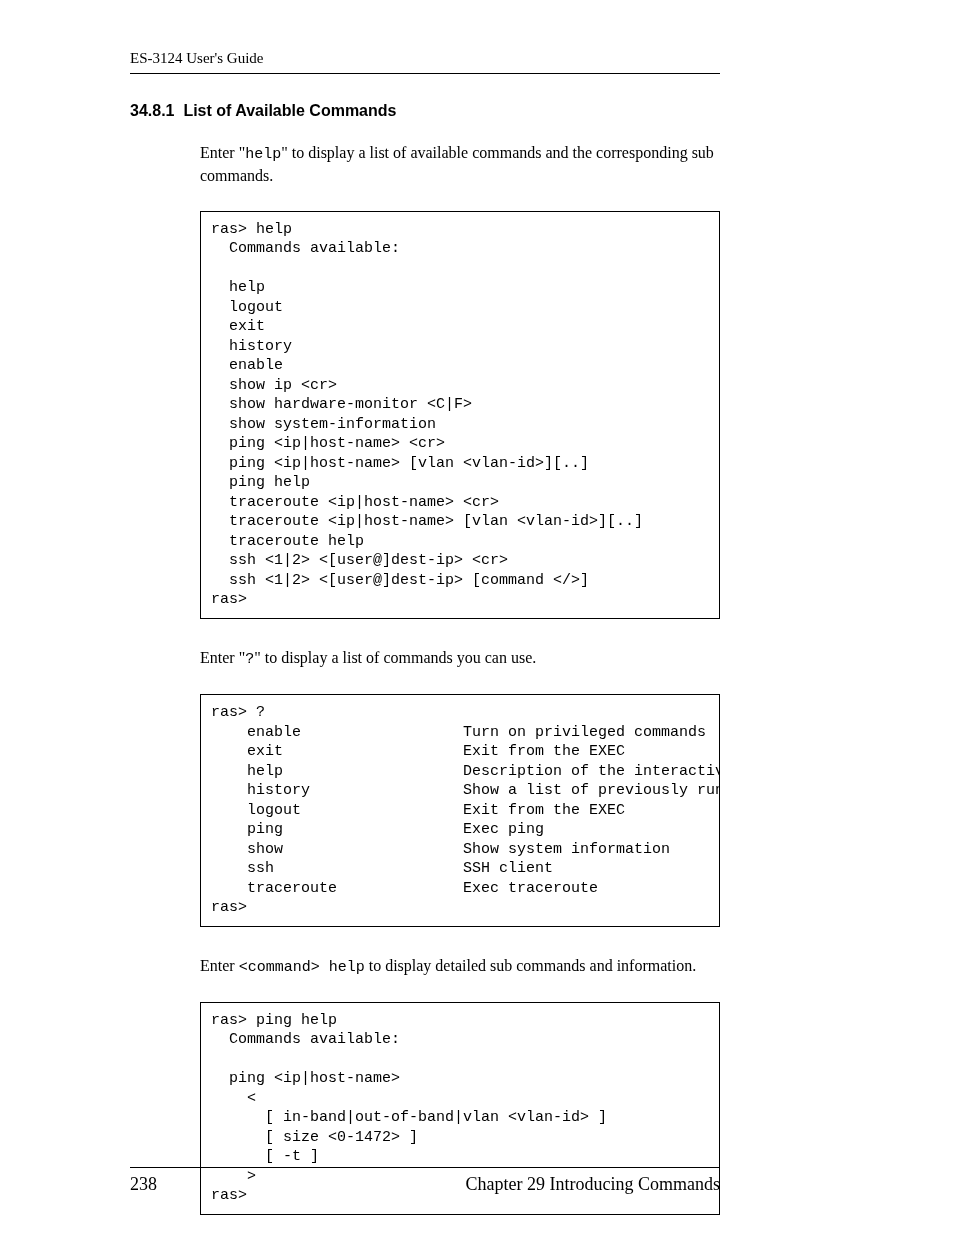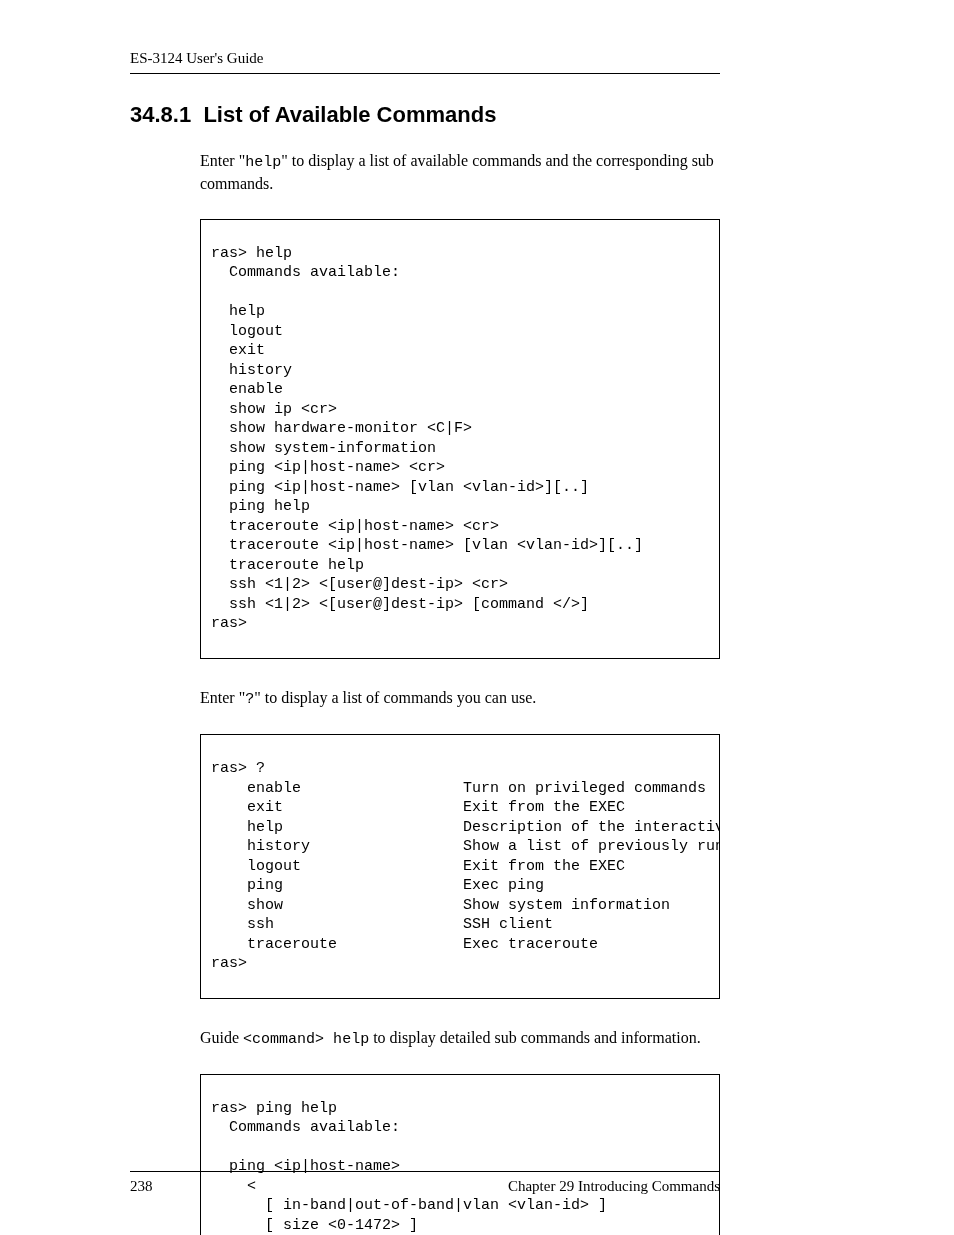--- a/index.html
+++ b/index.html
@@ -1,27 +1,27 @@
 <!DOCTYPE html>
 <html><head>
   <meta charset="utf-8">
   <style>
     * { box-sizing: border-box; margin: 0; padding: 0; }
     html, body { width: 954px; height: 1235px; background: #fff; font-family: "Times New Roman", Times, serif; color: #000; }
     .page { position: relative; width: 830px; height: 1235px; padding: 50px 110px 40px 130px; }
     .running-header { font-size: 15px; margin-bottom: 6px; }
     .hr-line { border: none; border-top: 1.5px solid #000; margin-bottom: 28px; }
-    .section-heading { font-family: Arial, Helvetica, sans-serif; font-weight: bold; font-size: 22px; margin-bottom: 22px; }
+    .section-heading { font-family: Arial, Helvetica, sans-serif; font-weight: bold; font-size: 16px; margin-bottom: 22px; }
     .body-indent { margin-left: 70px; margin-right: 0; }
     .body-para { font-size: 16px; line-height: 1.35; margin-bottom: 24px; }
     .mono-inline { font-family: "Courier New", Courier, monospace; font-size: 15px; }
-    .code-block { border: 1px solid #000; padding: 24px 10px; font-family: "Courier New", Courier, monospace; font-size: 15px; line-height: 1.3; white-space: pre; margin-bottom: 28px; overflow: hidden; }
+    .code-block { border: 1px solid #000; padding: 8px 10px; font-family: "Courier New", Courier, monospace; font-size: 15px; line-height: 1.3; white-space: pre; margin-bottom: 28px; overflow: hidden; }
     .footer { position: absolute; left: 130px; right: 110px; bottom: 40px; }
     .footer-line { border: none; border-top: 1.5px solid #000; margin-bottom: 6px; }
-    .footer-row { display: flex; justify-content: space-between; font-size: 15px; }
+    .footer-row { display: flex; justify-content: space-between; font-size: 18px; }
   </style>
 </head>
 <body>
 
 <div class="page">
 
   <div class="running-header">ES-3124 User's Guide</div>
   <hr class="hr-line">
 
   <div class="section-heading">
@@ -65,21 +65,21 @@
     help                    Description of the interactive help system
     history                 Show a list of previously run commands
     logout                  Exit from the EXEC
     ping                    Exec ping
     show                    Show system information
     ssh                     SSH client
     traceroute              Exec traceroute
 ras&gt;</div>
 
     <p class="body-para">
-      <span>Guide </span><span class="mono-inline">&lt;command&gt; help</span><span>  to display detailed sub commands and information.</span>
+      <span>Enter </span><span class="mono-inline">&lt;command&gt; help</span><span>  to display detailed sub commands and information.</span>
     </p>
 
     <div class="code-block">ras&gt; ping help
   Commands available:
 
   ping &lt;ip|host-name&gt;
     &lt;
       [ in-band|out-of-band|vlan &lt;vlan-id&gt; ]
       [ size &lt;0-1472&gt; ]
       [ -t ]

